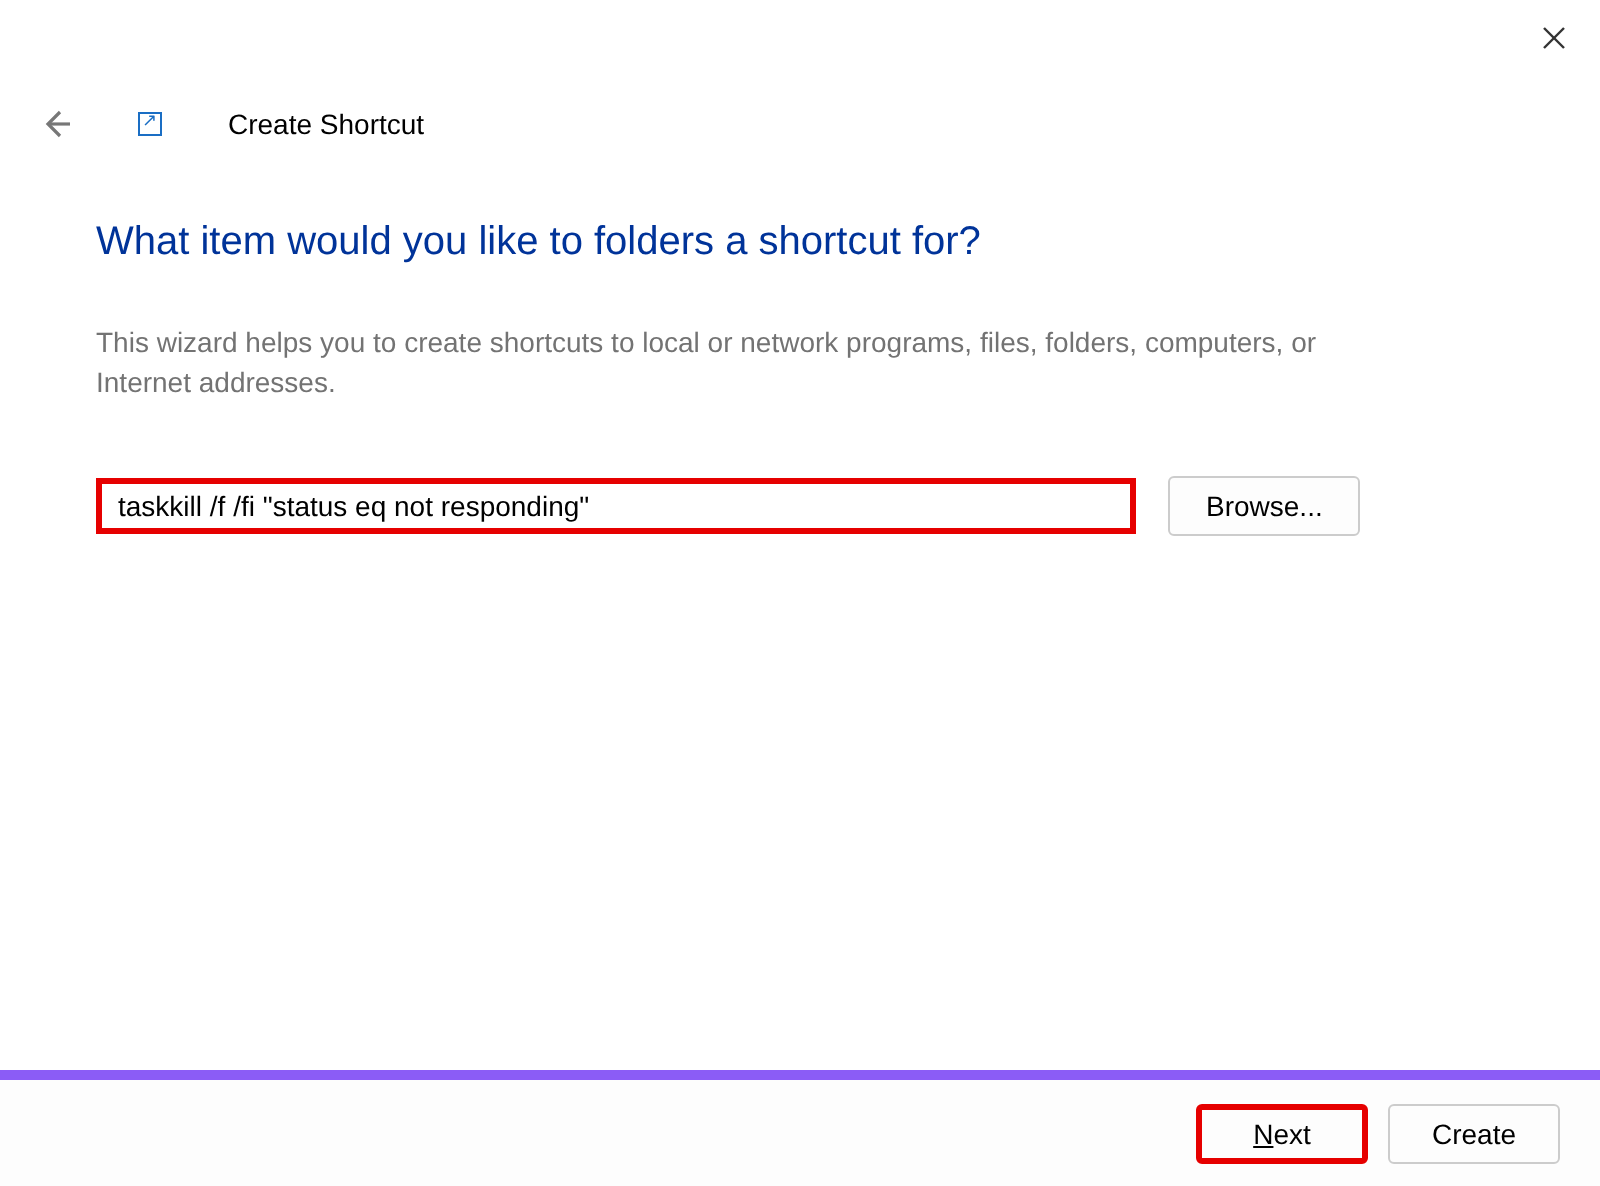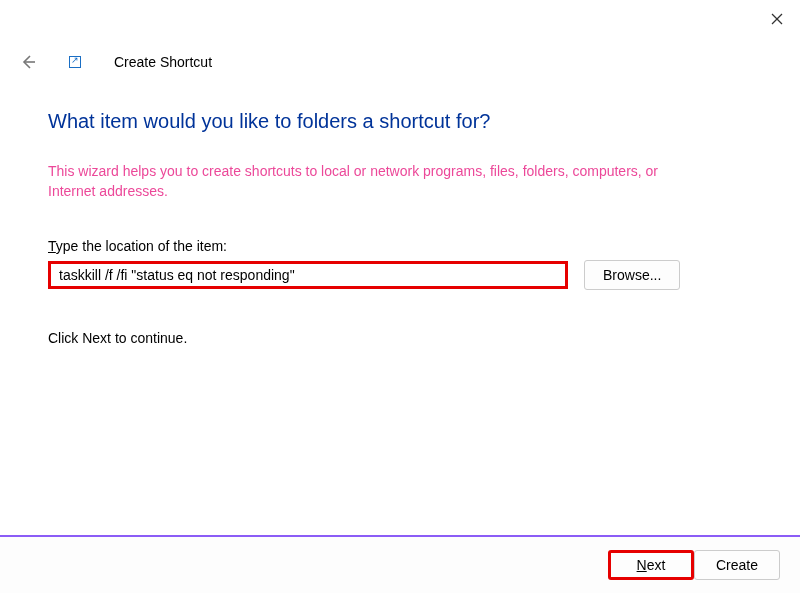--- a/index.html
+++ b/index.html
@@ -93,21 +93,21 @@
       right: 48px;
     }
     .heading {
       font-size: 20px;
       color: #003399;
       font-weight: 400;
       margin-bottom: 28px;
     }
     .description {
       font-size: 14px;
-      color: #ec4899;
+      color: #737373;
       line-height: 1.45;
       margin-bottom: 36px;
       max-width: 640px;
     }
     .field-label {
       font-size: 14px;
       color: #000;
       margin-bottom: 6px;
     }
     .field-label .accel {
@@ -143,26 +143,27 @@
     .continue-text {
       font-size: 14px;
       color: #000;
     }
     .footer {
       position: absolute;
       bottom: 0;
       left: 0;
       right: 0;
       height: 58px;
-      border-top: 2px solid #8b5cf6;
+      border-top: 5px solid #8b5cf6;
       background: #fdfdfd;
       display: flex;
       align-items: center;
       justify-content: flex-end;
       padding-right: 20px;
+      gap: 10px;
     }
     .footer-btn {
       height: 30px;
       min-width: 86px;
       padding: 0 14px;
       font-family: inherit;
       font-size: 14px;
       background: #fdfdfd;
       border: 1px solid #ccc;
       border-radius: 3px;
@@ -198,30 +199,26 @@
       <div class="shortcut-icon-inner"></div>
     </div>
     <div class="window-title">Create Shortcut</div>
   </div>
 
   <div class="content">
     <h1 class="heading">What item would you like to folders a shortcut for?</h1>
 
     <p class="description">This wizard helps you to create shortcuts to local or network programs, files, folders, computers, or Internet addresses.</p>
 
-    <div class="field-label">
-      <span class="accel">T</span><span>ype the location of the item:</span>
-    </div>
 
     <div class="input-row">
       <input type="text" class="location-input" value="taskkill /f /fi &quot;status eq not responding&quot;" style="">
       <button class="browse-btn">Browse...</button>
     </div>
 
-    <p class="continue-text">Click Next to continue.</p>
   </div>
 
   <div class="footer">
     <button class="footer-btn next">
       <span class="accel">N</span><span>ext</span>
     </button>
     <button class="footer-btn">Create</button>
   </div>
 
 </div>

